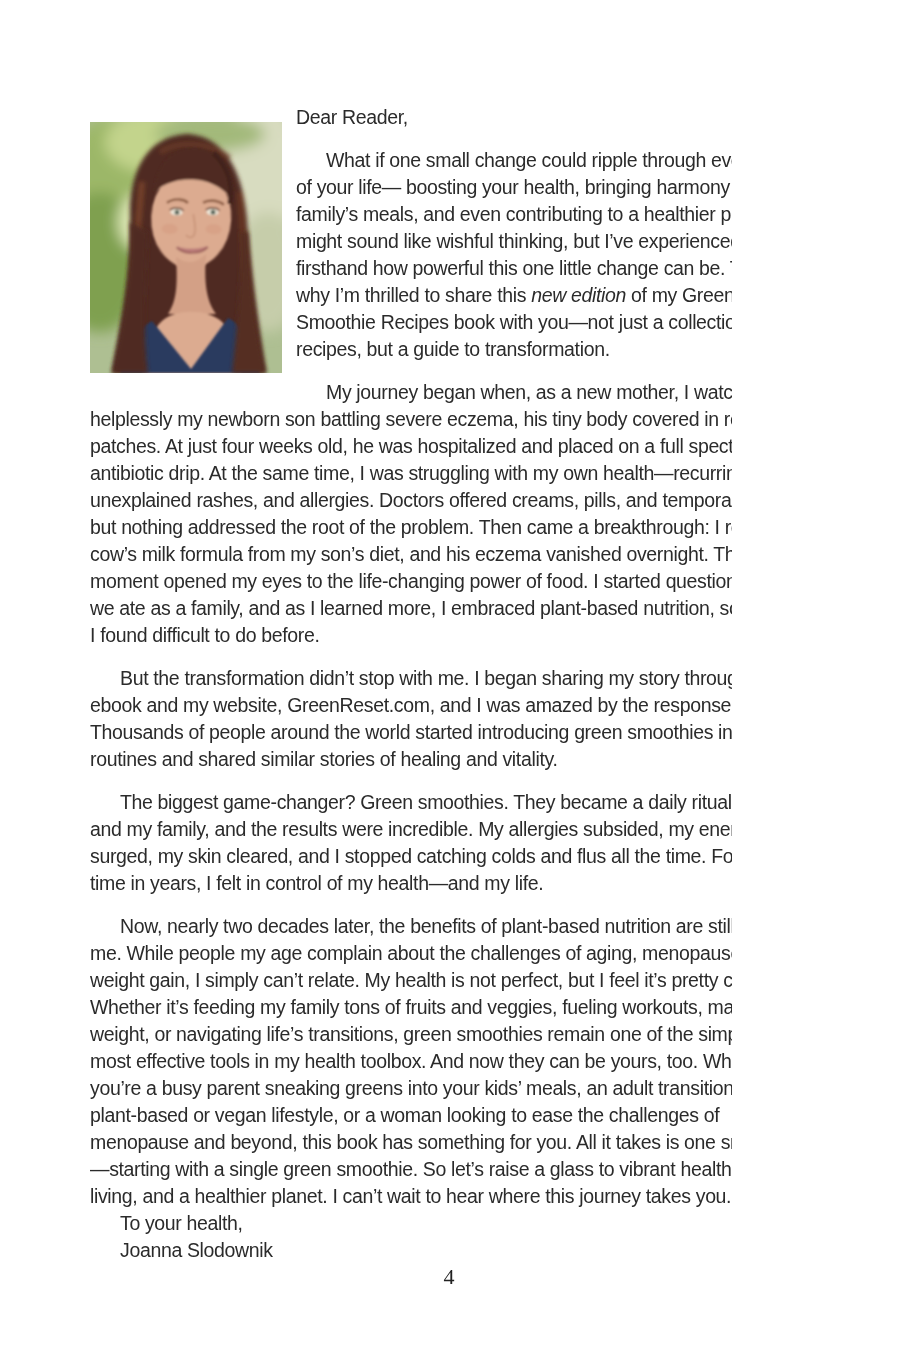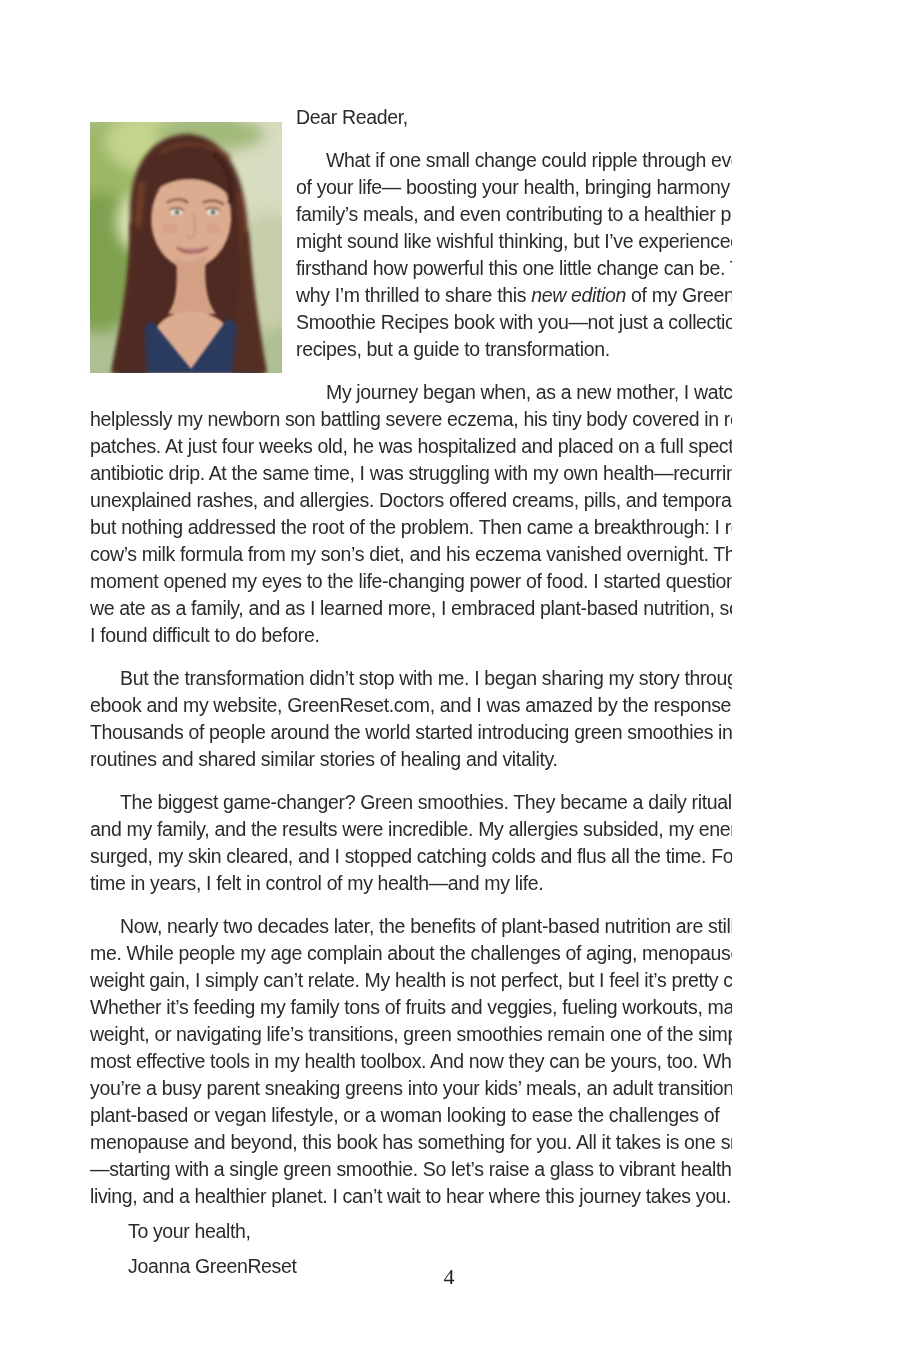--- a/index.html
+++ b/index.html
@@ -10,21 +10,21 @@
   .content {
     position:absolute; left:90px; top:104px; width:718px;
     font-size:19.5px; line-height:27px; letter-spacing:-0.35px; text-align:left;
   }
   .photo {
     float:left; width:192px; height:251px; margin:18px 14px 10px 0;
   }
   .photo svg { display:block; width:192px; height:251px; }
   .salutation { margin:0; }
   .para { margin:16px 0 0 0; text-indent:30px; }
-  .closing { margin:8px; }
+  .closing { margin:0; }
   em { font-style:italic; }
   .page-number {
     position:absolute; left:90px; top:1264px; width:718px; text-align:center;
     font-family:"Liberation Serif", serif; font-size:22px; color:#222222;
   }
   .edge-line {
     position:absolute; left:846px; top:0; width:1px; height:1350px; background:#e9e9e9;
   }
   .side-strip {
     position:absolute; left:859px; top:0; width:41px; height:1350px; display:block;
@@ -105,21 +105,21 @@
     <p class="salutation">Dear Reader,</p>
 
     <p class="para"><span>What if one small change could ripple through every area of your life— boosting your health, bringing harmony to your family’s meals, and even contributing to a healthier planet? It might sound like wishful thinking, but I’ve experienced firsthand how powerful this one little change can be. That’s why I’m thrilled to share this </span><em>new edition</em><span> of my Green Smoothie Recipes book with you—not just a collection of recipes, but a guide to transformation.</span></p>
 
     <p class="para">My journey began when, as a new mother, I watched helplessly my newborn son battling severe eczema, his tiny body covered in red, itchy patches. At just four weeks old, he was hospitalized and placed on a full specturm antibiotic drip. At the same time, I was struggling with my own health—recurring colds, unexplained rashes, and allergies. Doctors offered creams, pills, and temporary fixes, but nothing addressed the root of the problem. Then came a breakthrough: I removed cow’s milk formula from my son’s diet, and his eczema vanished overnight. That moment opened my eyes to the life-changing power of food. I started questioning what we ate as a family, and as I learned more, I embraced plant-based nutrition, something I found difficult to do before.</p>
     <p class="para">But the transformation didn’t stop with me. I began sharing my story through an ebook and my website, GreenReset.com, and I was amazed by the response. Thousands of people around the world started introducing green smoothies into their routines and shared similar stories of healing and vitality.</p>
     <p class="para">The biggest game-changer? Green smoothies. They became a daily ritual for me and my family, and the results were incredible. My allergies subsided, my energy surged, my skin cleared, and I stopped catching colds and flus all the time. For the first time in years, I felt in control of my health—and my life.</p>
     <p class="para">Now, nearly two decades later, the benefits of plant-based nutrition are still with me. While people my age complain about the challenges of aging, menopause, or weight gain, I simply can’t relate. My health is not perfect, but I feel it’s pretty close. Whether it’s feeding my family tons of fruits and veggies, fueling workouts, managing weight, or navigating life’s transitions, green smoothies remain one of the simplest, most effective tools in my health toolbox. And now they can be yours, too. Whether you’re a busy parent sneaking greens into your kids’ meals, an adult transitioning to a plant-based or vegan lifestyle, or a woman looking to ease the challenges of menopause and beyond, this book has something for you. All it takes is one small step—starting with a single green smoothie. So let’s raise a glass to vibrant health, joyful living, and a healthier planet. I can’t wait to hear where this journey takes you.</p>
 
     <p class="para closing">To your health,</p>
-    <p class="para closing">Joanna GreenReset</p>
+    <p class="para closing">Joanna Slodownik</p>
   </div>
 
   <div class="page-number">4</div>
 
   <svg class="side-strip" viewBox="0 0 41 1350" preserveAspectRatio="none">
     <defs>
       <filter id="stripSoft" x="-20%" y="-5%" width="140%" height="110%">
           <feGaussianBlur stdDeviation="2.5"></feGaussianBlur>
         </filter>
       <linearGradient id="tealGrad" x1="0" y1="0" x2="0" y2="1">

